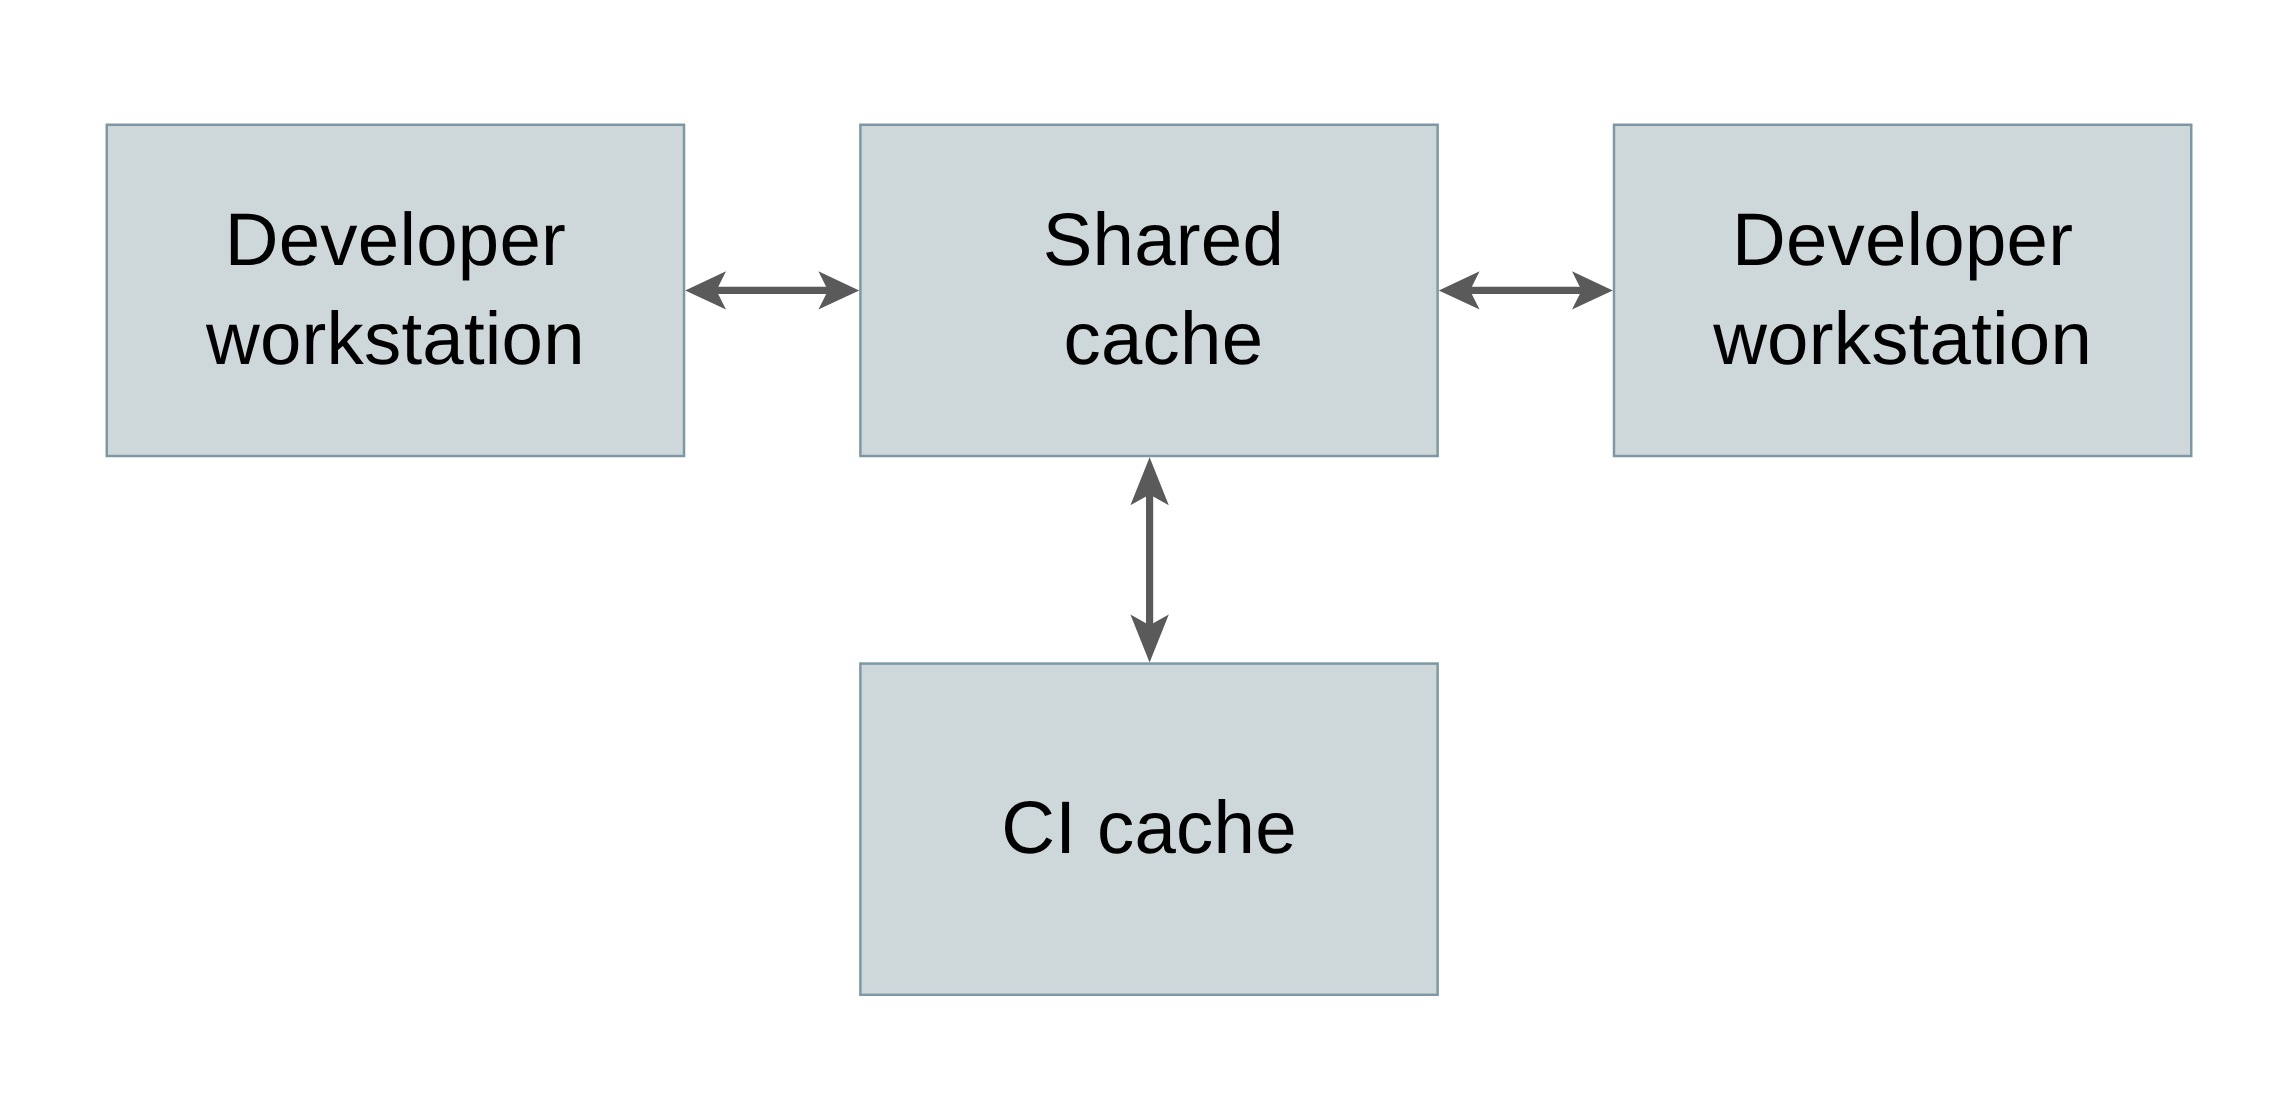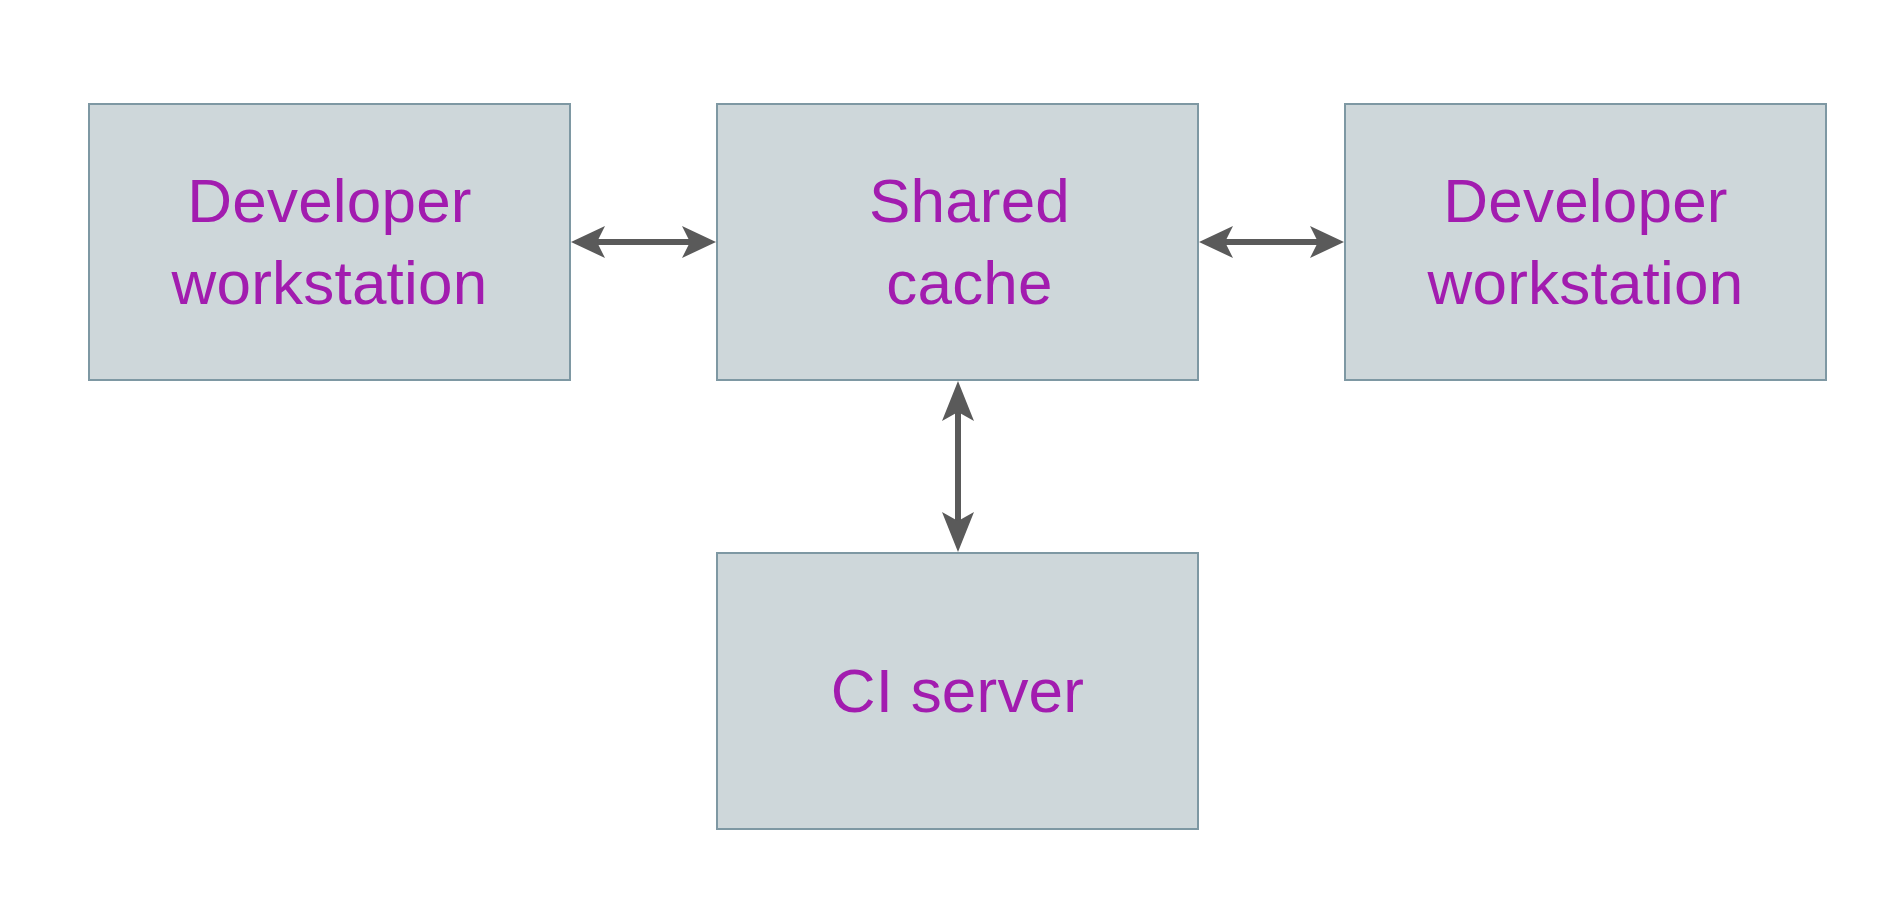--- a/index.html
+++ b/index.html
@@ -19,21 +19,21 @@
   }
   .node {
     position: absolute;
     box-sizing: border-box;
     background: #ced7da;
     border: 2px solid #7e98a3;
     display: flex;
     align-items: center;
     justify-content: center;
     text-align: center;
-    color: #a21caf;
+    color: #000000;
     font-size: 62px;
     line-height: 1.32;
     font-weight: 400;
     letter-spacing: 0.2px;
     white-space: pre-line;
   }
   .node-label {
     display: block;
     width: 130%;
   }
@@ -56,21 +56,21 @@
     <span class="node-label">Shared
 cache</span>
   </div>
 
   <div class="node" style="left:1344px; top:103px; width:483px; height:278px;">
     <span class="node-label">Developer
 workstation</span>
   </div>
 
   <div class="node" style="left:716px; top:552px; width:483px; height:278px;">
-    <span class="node-label">CI server</span>
+    <span class="node-label">CI cache</span>
   </div>
 
   <svg class="connector" style="left:571px; top:212px; width:145px; height:60px;" viewBox="0 0 145 60">
     <line x1="22" y1="30" x2="123" y2="30" stroke="#5a5a5a" stroke-width="6"></line>
     <path d="M 0 30 L 34 14 L 26 30 L 34 46 Z" fill="#5a5a5a"></path>
     <path d="M 145 30 L 111 14 L 119 30 L 111 46 Z" fill="#5a5a5a"></path>
   </svg>
 
   <svg class="connector" style="left:1199px; top:212px; width:145px; height:60px;" viewBox="0 0 145 60">
     <line x1="22" y1="30" x2="123" y2="30" stroke="#5a5a5a" stroke-width="6"></line>

